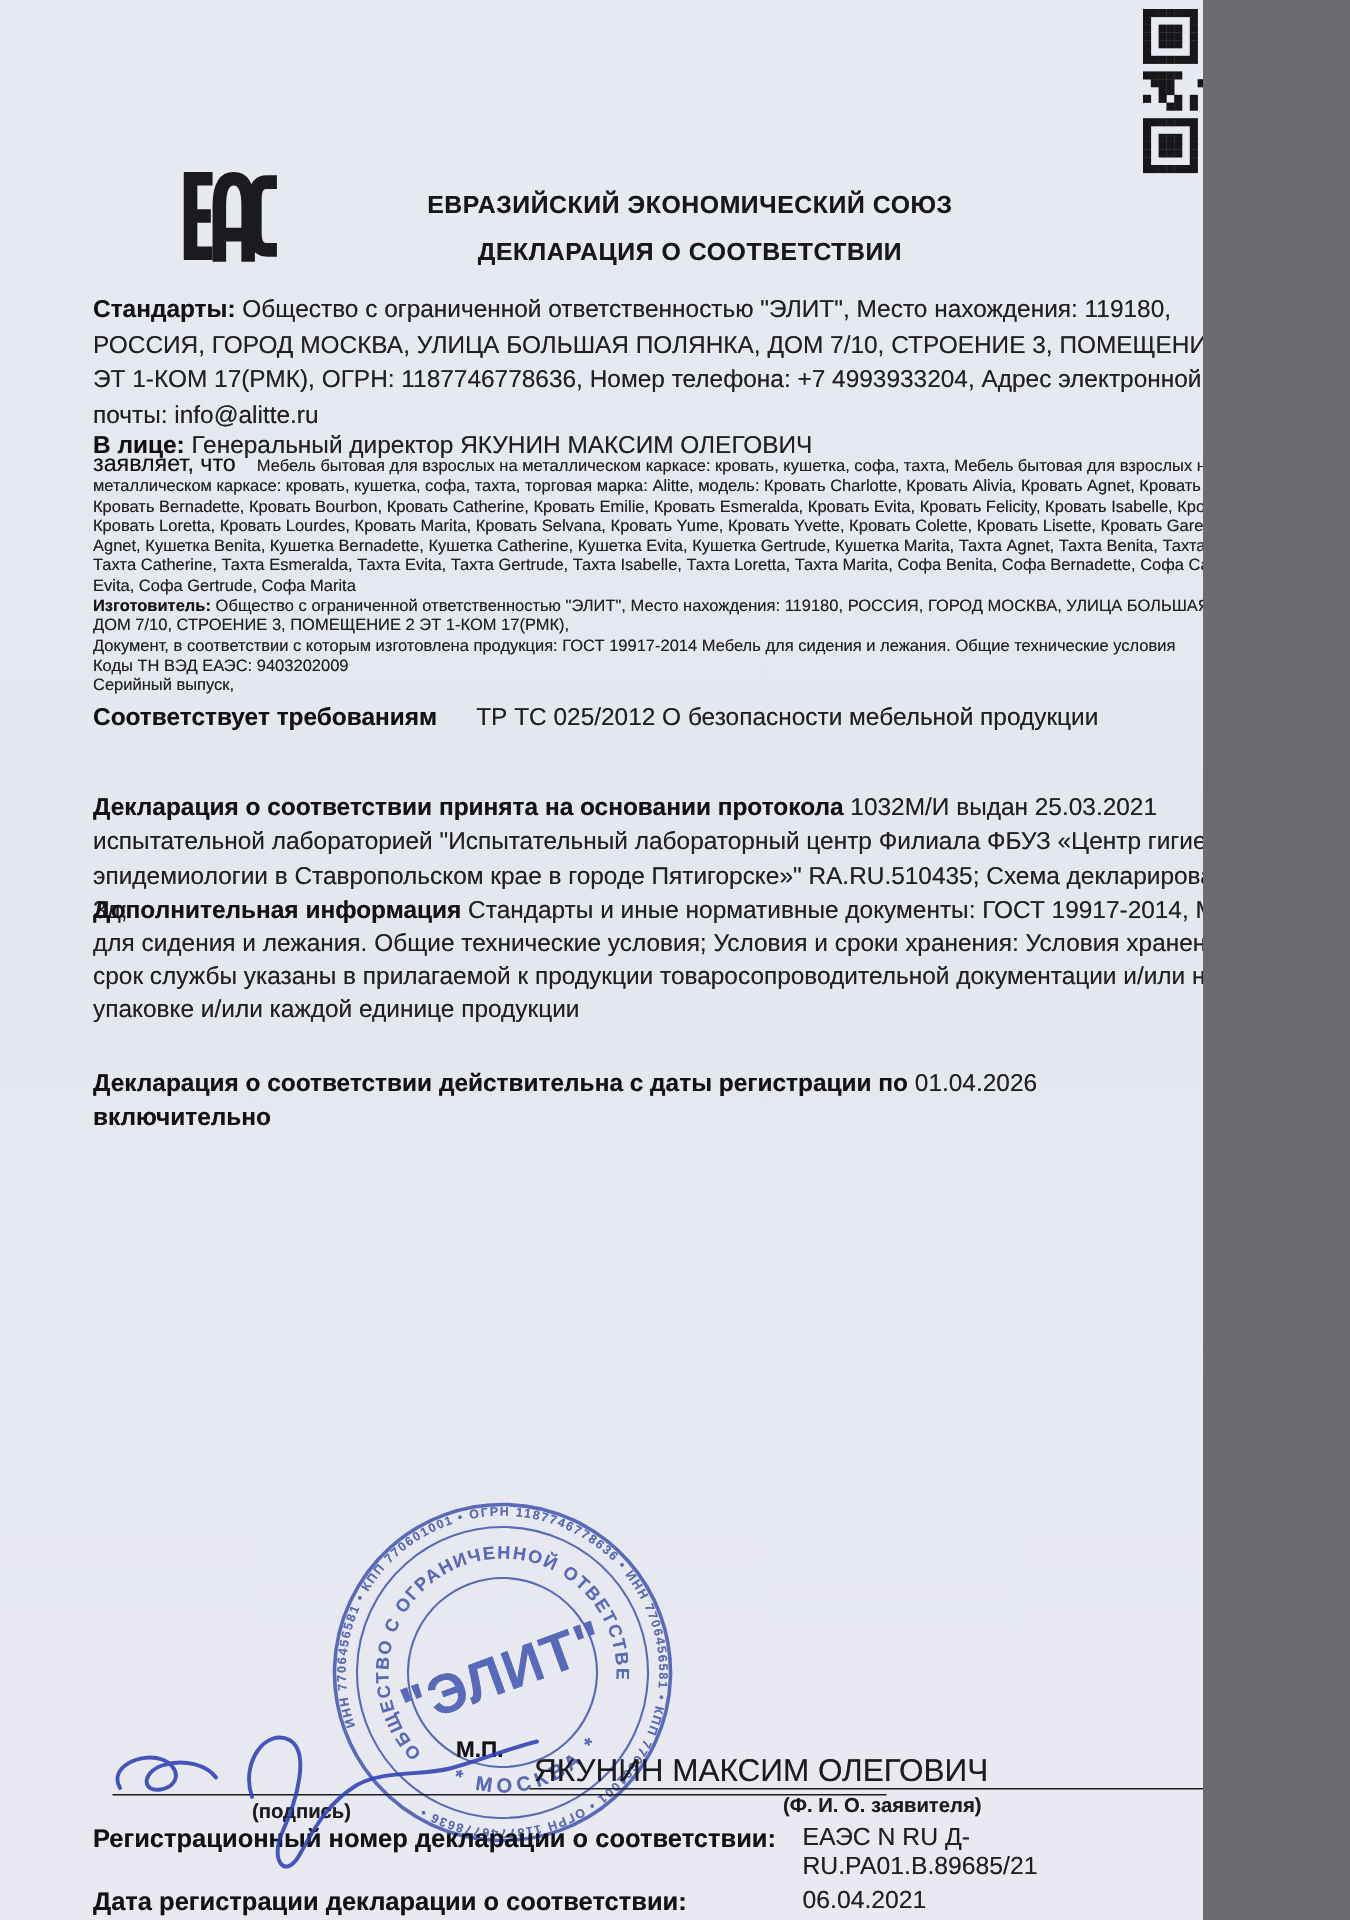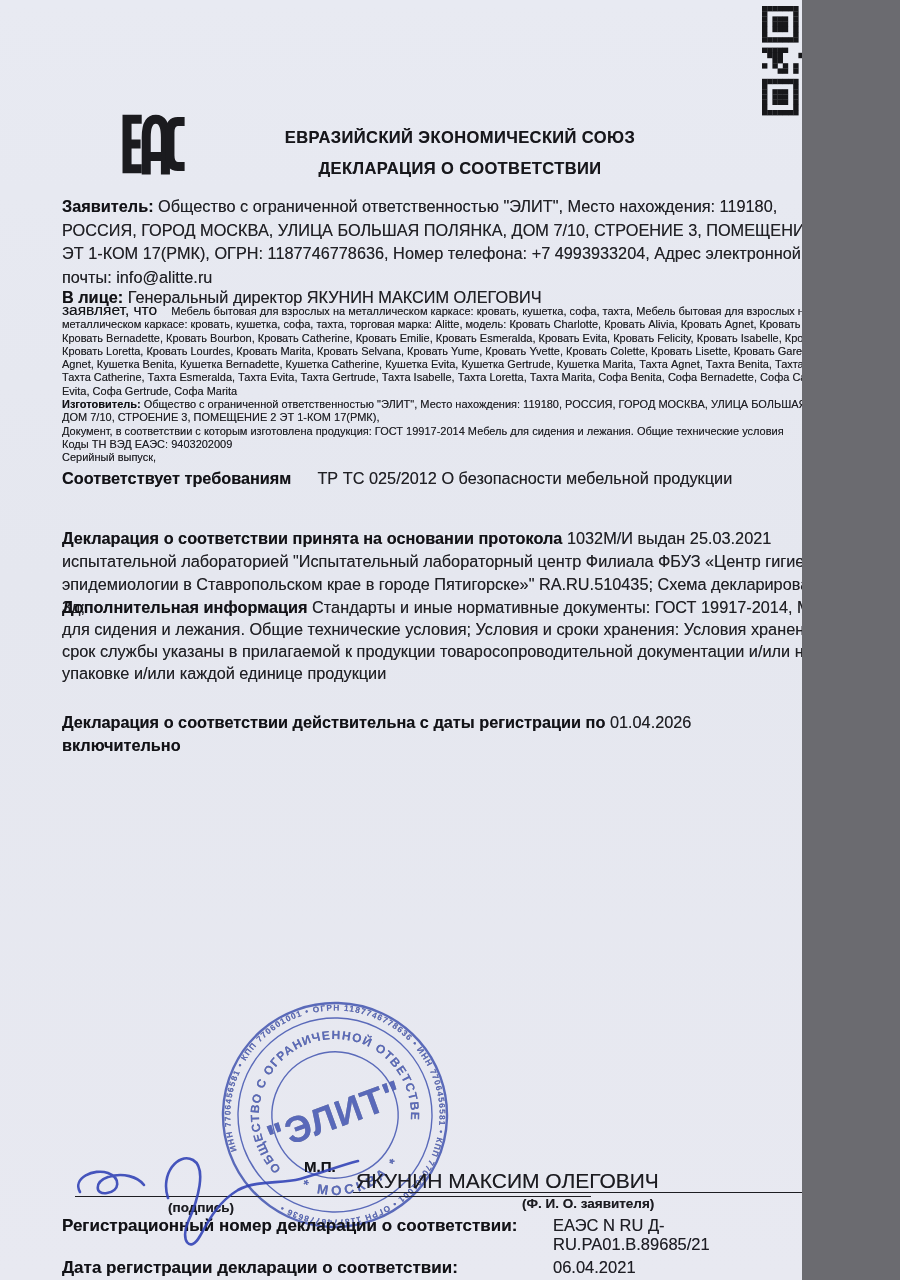--- a/index.html
+++ b/index.html
@@ -38,21 +38,21 @@
   .sig-svg{left:50px; top:1140px; z-index:6;}
   .rule{height:0; border-top:1.6px solid #1d1d22; z-index:4;}
   .rule-sign{left:75px; top:1196px; width:516px;}
   .rule-name{left:353px; top:1192px; width:462px;}
   .cap{font-size:13.5px; font-weight:bold; color:#1b1b20;}
   .cap-sign{left:168px; top:1200px;}
   .cap-name{left:522px; top:1196px;}
   .holder-name{left:356px; top:1169px; font-size:21px; color:#1b1b20;}
   
   .reg-label{left:62px; font-size:17px; font-weight:bold; color:#121216;}
-  .reg-value{left:553px; font-size:16.5px; color:#1e1e24;}
+  .reg-value{left:535px; font-size:16.5px; color:#1e1e24;}
   .reg-row1{top:1216px;} .reg-row2{top:1258px;}
   
   .qr{left:762px; top:6px;}
   .eac{left:118px; top:103px;}
   .speck{left:888px; top:986px; width:5px; height:8px; background:#3f3f46; border-radius:60% 40% 55% 45%; transform:rotate(18deg);}
 </style>
 </head>
 <body>
 
 <div class="page">
@@ -327,21 +327,21 @@
       <rect x="26.0" y="104.0" width="5.4" height="5.4"></rect>
       <rect x="31.2" y="104.0" width="5.4" height="5.4"></rect>
     </svg>
 
   <div class="abs titles">
     <div class="title-line">ЕВРАЗИЙСКИЙ ЭКОНОМИЧЕСКИЙ СОЮЗ</div>
     <div class="title-line">ДЕКЛАРАЦИЯ О СООТВЕТСТВИИ</div>
   </div>
 
   <div class="abs sec sec-applicant">
-    <b>Заявитель:</b>
+    <b>Стандарты:</b>
     <span>Общество с ограниченной ответственностью "ЭЛИТ", Место нахождения: 119180, РОССИЯ, ГОРОД МОСКВА, УЛИЦА БОЛЬШАЯ ПОЛЯНКА, ДОМ 7/10, СТРОЕНИЕ 3, ПОМЕЩЕНИЕ 2 ЭТ 1-КОМ 17(РМК), ОГРН: 1187746778636, Номер телефона: +7 4993933204, Адрес электронной почты: info@alitte.ru</span>
   </div>
 
   <div class="abs sec sec-inperson">
     <b>В лице:</b>
     <span>Генеральный директор ЯКУНИН МАКСИМ ОЛЕГОВИЧ</span>
   </div>
 
   <div class="abs sec sec-declares">
     <p><b class="lead">заявляет, что</b><span class="lead-gap"></span><span>Мебель бытовая для взрослых на металлическом каркасе: кровать, кушетка, софа, тахта, Мебель бытовая для взрослых на металлическом каркасе: кровать, кушетка, софа, тахта, торговая марка: Alitte, модель: Кровать Charlotte, Кровать Alivia, Кровать Agnet, Кровать Benita, Кровать Bernadette, Кровать Bourbon, Кровать Catherine, Кровать Emilie, Кровать Esmeralda, Кровать Evita, Кровать Felicity, Кровать Isabelle, Кровать Laure, Кровать Loretta, Кровать Lourdes, Кровать Marita, Кровать Selvana, Кровать Yume, Кровать Yvette, Кровать Colette, Кровать Lisette, Кровать Garett, Кровать Agnet, Кушетка Benita, Кушетка Bernadette, Кушетка Catherine, Кушетка Evita, Кушетка Gertrude, Кушетка Marita, Тахта Agnet, Тахта Benita, Тахта Bernadette, Тахта Catherine, Тахта Esmeralda, Тахта Evita, Тахта Gertrude, Тахта Isabelle, Тахта Loretta, Тахта Marita, Софа Benita, Софа Bernadette, Софа Catherine, Софа Evita, Софа Gertrude, Софа Marita</span></p>

